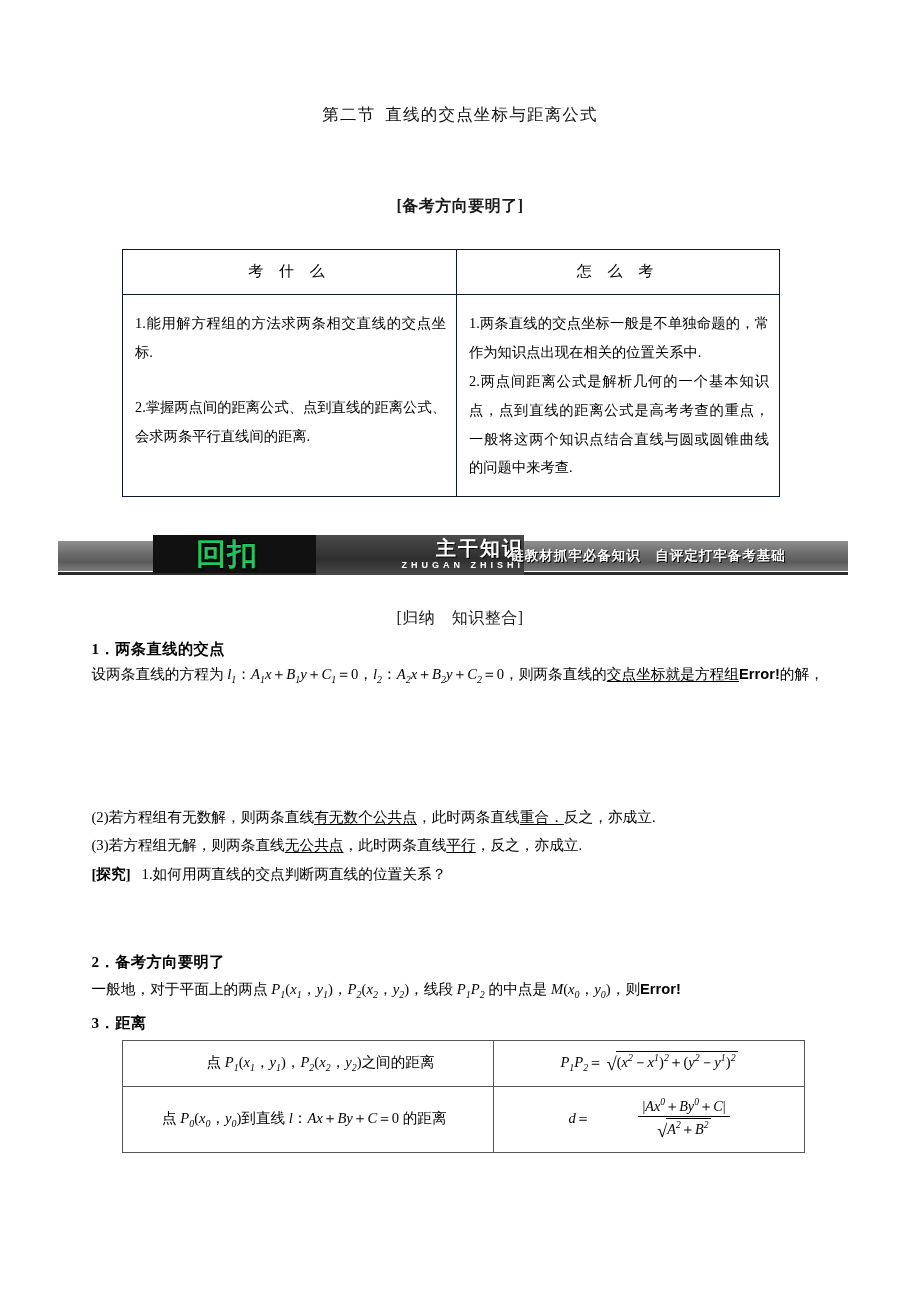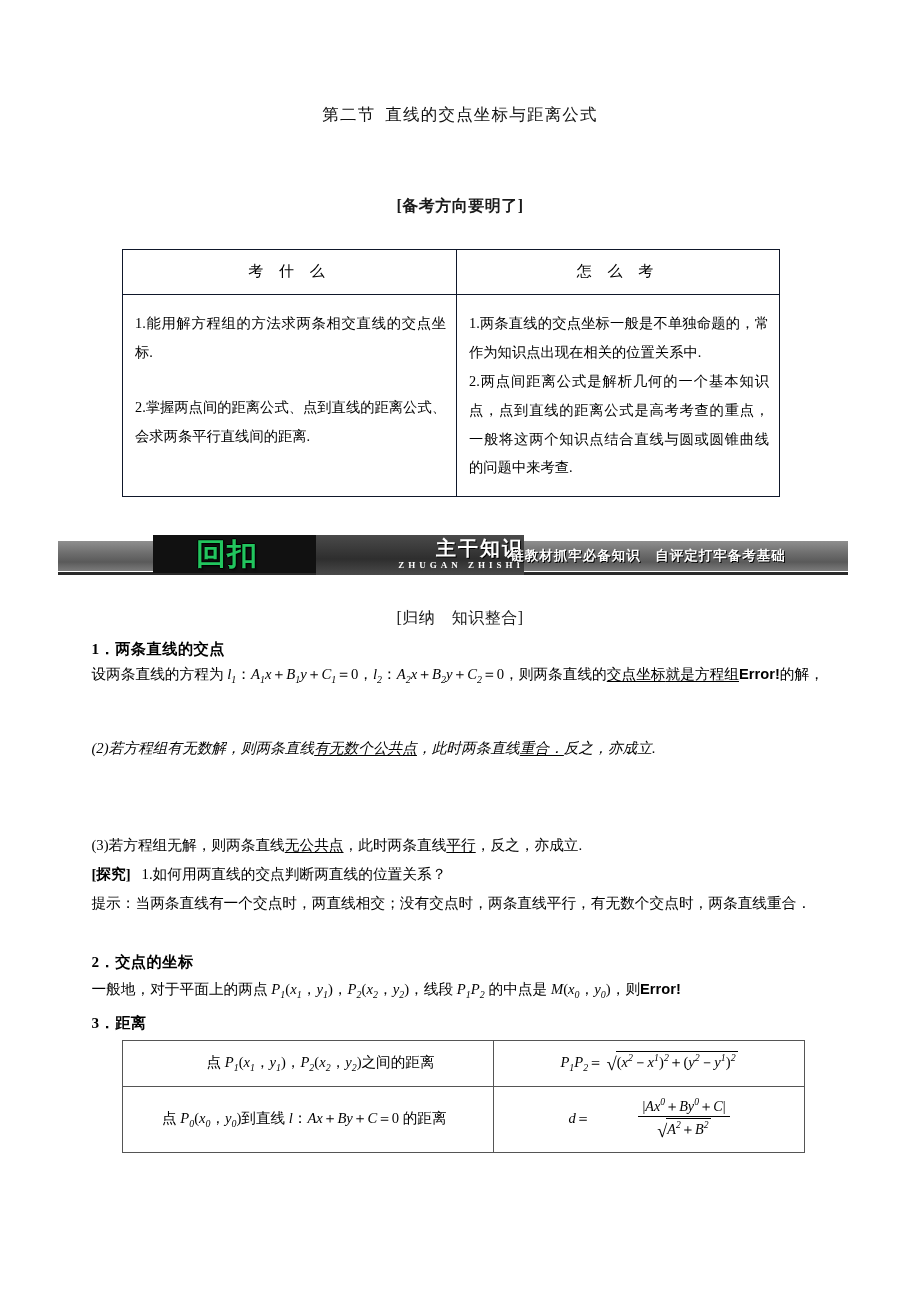--- a/index.html
+++ b/index.html
@@ -146,21 +146,21 @@
     font-size: 20px;
     font-weight: bold;
     color: #ffffff;
     letter-spacing: 2px;
     line-height: 24px;
     padding-top: 1px;
     text-shadow: 1px 1px 0 #000;
   }
   .banner .zhugan-py {
     display: block;
-    font-family: Liberation Serif, serif;
+    font-family: Liberation Sans, sans-serif;
     font-size: 9px;
     font-weight: bold;
     color: #ffffff;
     letter-spacing: 4px;
     line-height: 11px;
   }
   .banner .tagline {
     position: absolute;
     left: 400px; top: 13px;
     width: 380px;
@@ -197,21 +197,21 @@
   sub, sup {
     font-size: 0.68em;
     font-style: italic;
   }
   .sq-root { white-space: nowrap; }
 
   
   #p-1-head   { top: 634px; }
   #p-1-body   { top: 660px; }
   #p-1-a      { top: 744px; }
-  #p-1-b      { top: 734px; font-style: italic; }
+  #p-1-b      { top: 803px; }
   #p-1-c      { top: 831px; }
   #p-explore  { top: 860px; }
   #p-hint     { top: 889px; }
   #p-2-head   { top: 947px; }
   #p-2-body   { top: 975px; }
   #p-3-head   { top: 1008px; }
 
   
   #table-distance {
     left: 122px;
@@ -329,26 +329,23 @@
   </div>
 
   <div class="body-block indent2" id="p-1-c">
     <span>(3)若方程组无解，则两条直线</span><span class="u">无公共点</span><span>，此时两条直线</span><span class="u">平行</span><span>，反之，亦成立.</span>
   </div>
 
   <div class="body-block indent2" id="p-explore">
     <span class="tag-bold">[探究]</span>&nbsp;&nbsp;&nbsp;<span>1.如何用两直线的交点判断两直线的位置关系？</span>
   </div>
 
-  <div class="body-block indent2" id="p-hint">
-    <span>提示：</span><span>当两条直线有一个交点时，两直线相交；没有交点时，两条直线平行，有无数个交点时，两条直线重合．</span>
-  </div>
 
   <div class="body-block indent2" id="p-2-head">
-    <span class="num-head">2．</span><span class="num-head">交点的坐标</span>
+    <span class="num-head">2．</span><span class="num-head">备考方向要明了</span>
   </div>
 
   <div class="body-block indent2" id="p-2-body">
     一般地，对于平面上的两点 <span class="it">P</span><sub>1</sub>(<span class="it">x</span><sub>1</sub>，<span class="it">y</span><sub>1</sub>)，<span class="it">P</span><sub>2</sub>(<span class="it">x</span><sub>2</sub>，<span class="it">y</span><sub>2</sub>)，线段 <span class="it">P</span><sub>1</sub><span class="it">P</span><sub>2</sub> 的中点是 <span class="it">M</span>(<span class="it">x</span><sub>0</sub>，<span class="it">y</span><sub>0</sub>)，则<span class="err">Error!</span>
   </div>
 
   <div class="body-block indent2" id="p-3-head">
     <span class="num-head">3．</span><span class="num-head">距离</span>
   </div>
 

